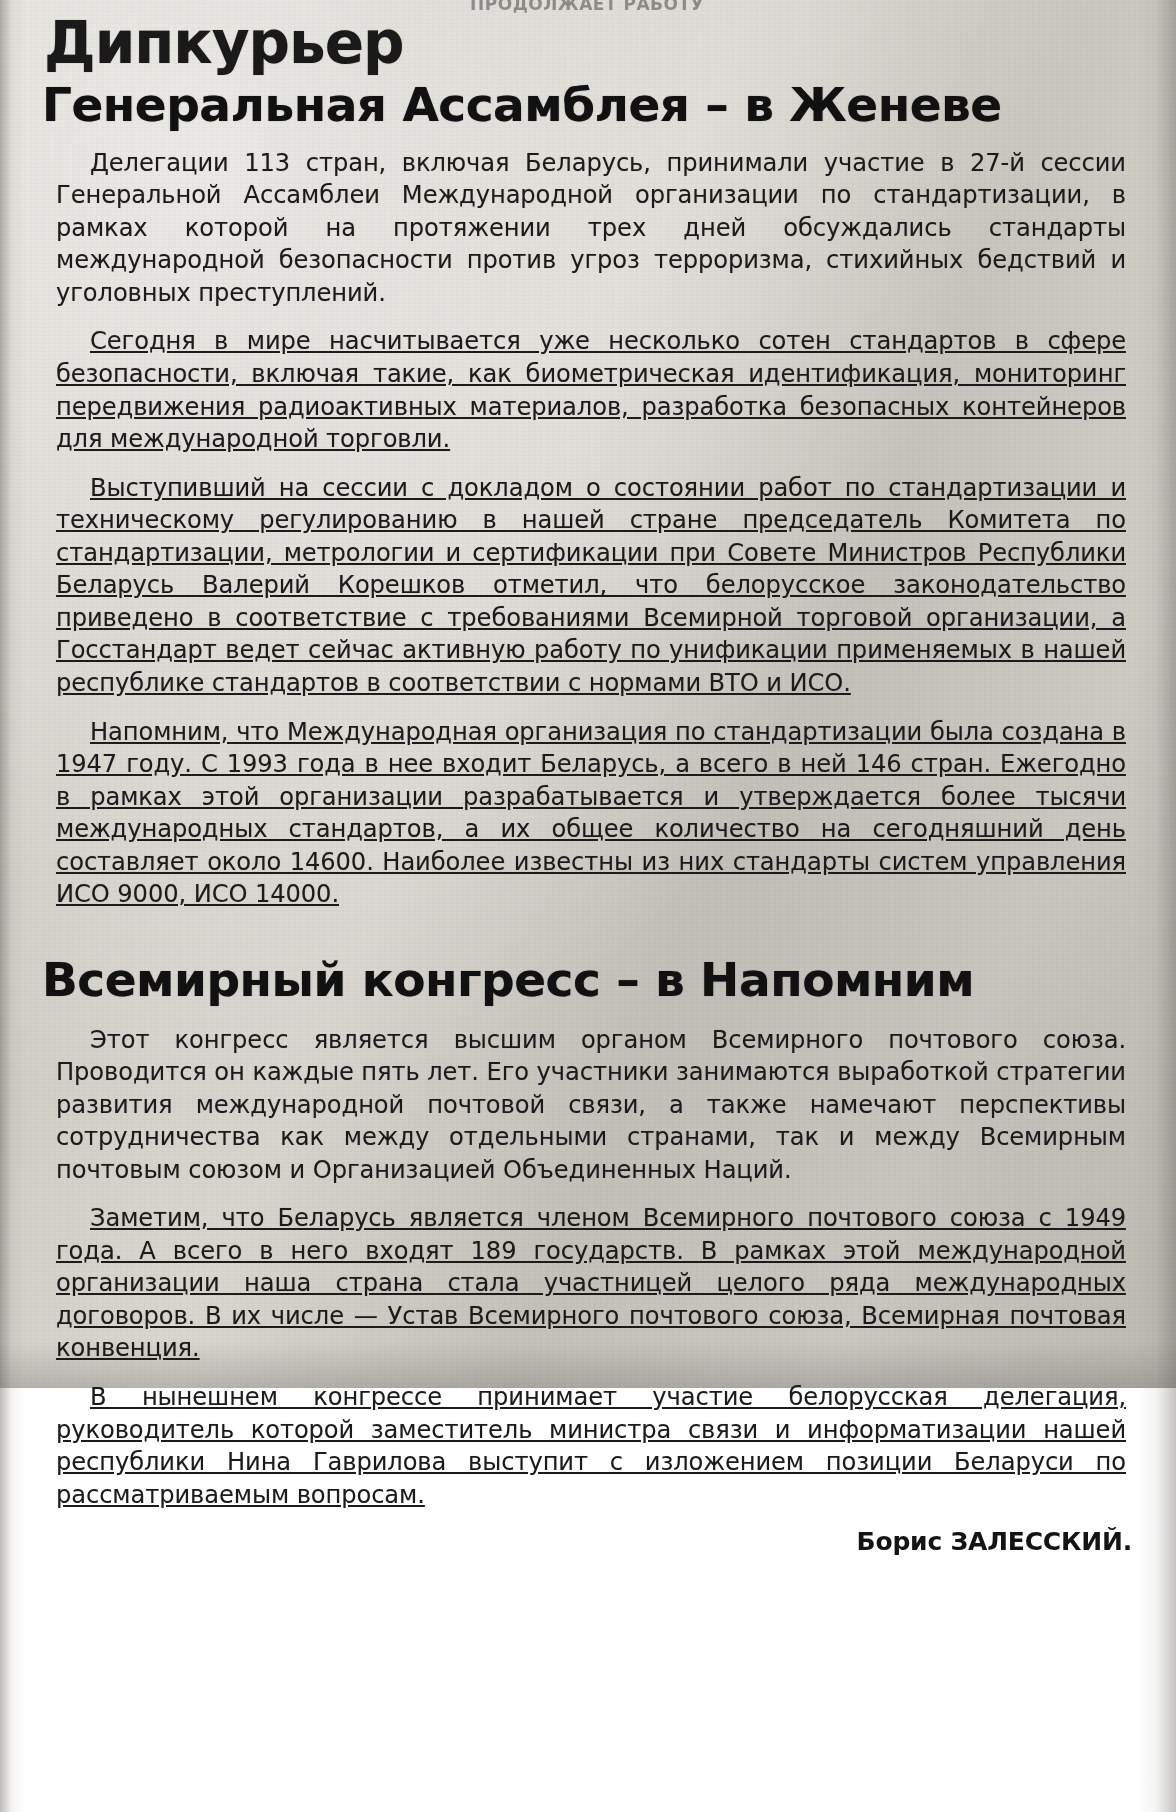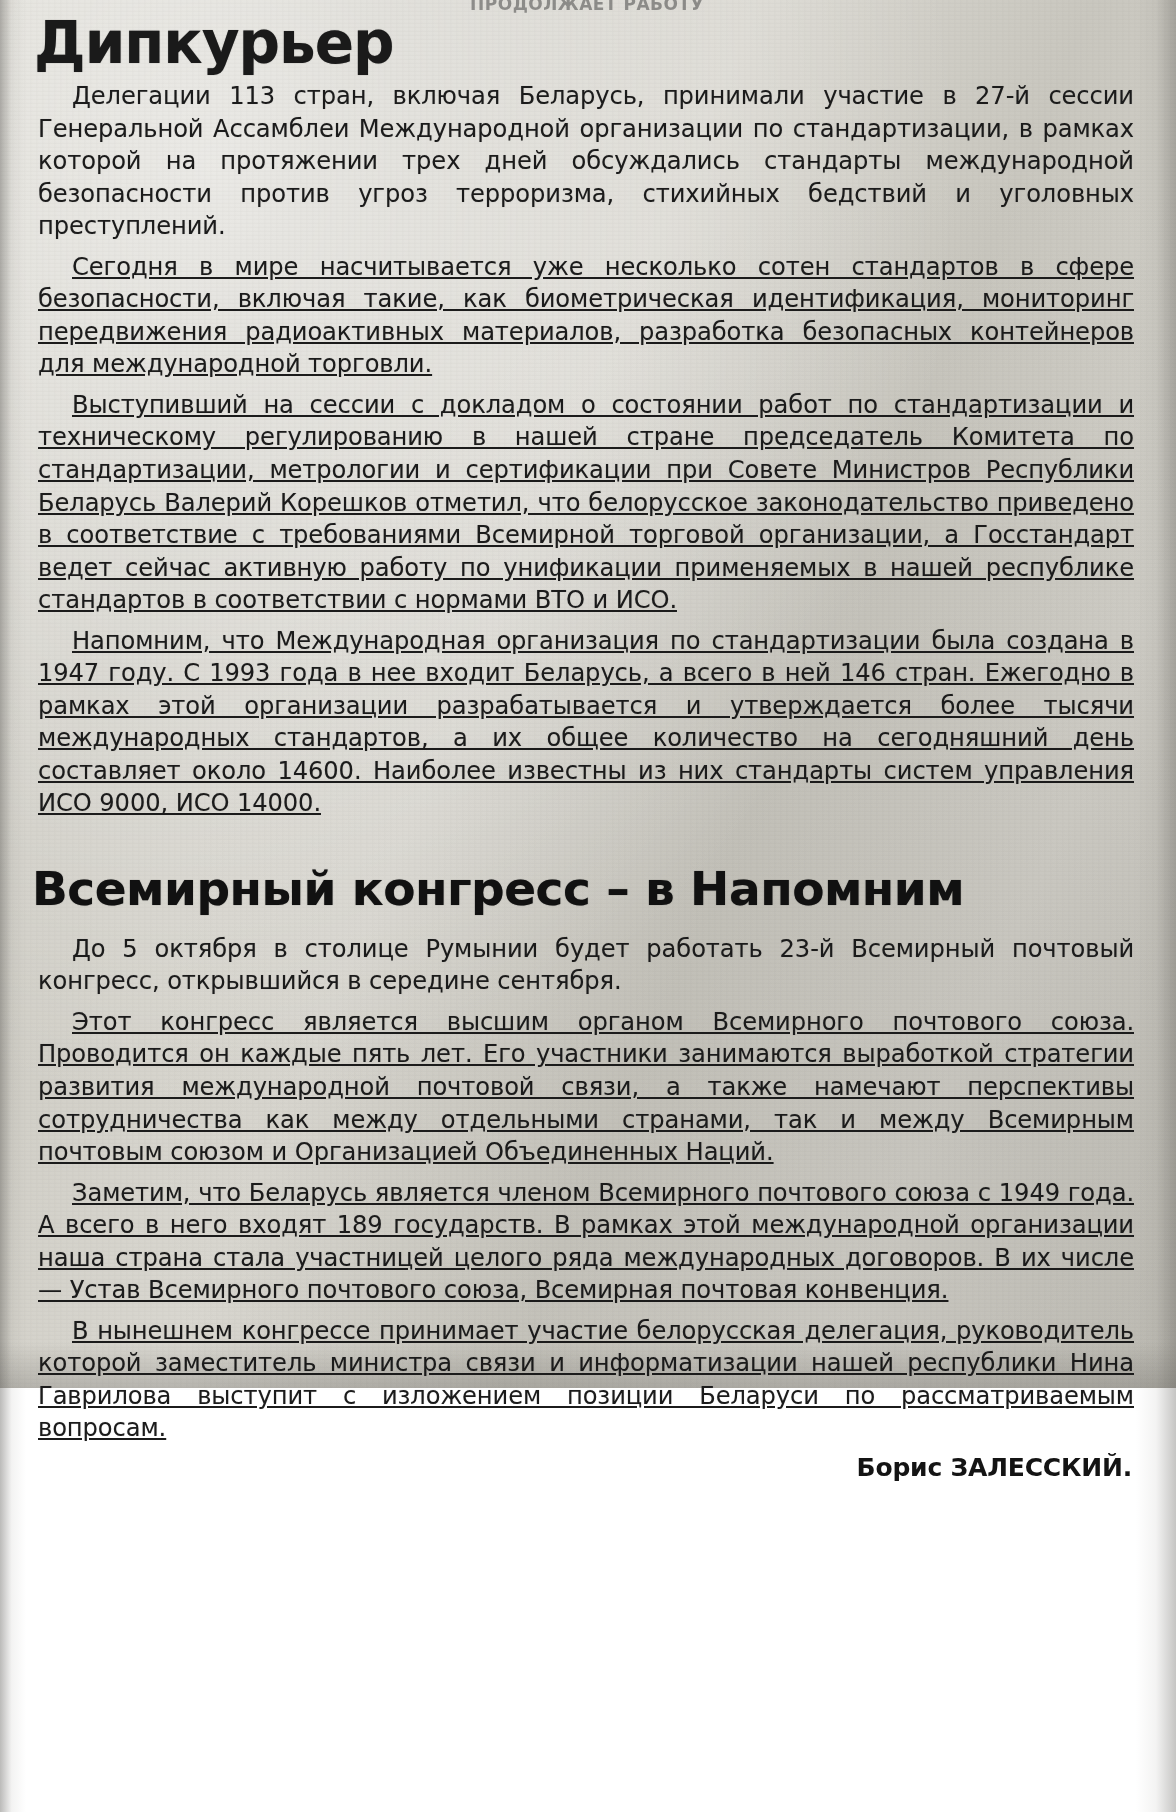--- a/index.html
+++ b/index.html
@@ -52,21 +52,21 @@
   .smudge-bottom {
     position: absolute;
     left: 0; bottom: 0; width: 1176px; height: 46px;
     background: linear-gradient(0deg, rgba(86,84,80,0.26) 0%, rgba(255,255,255,0) 100%);
     pointer-events: none;
   }
 
   .content {
     position: relative;
     z-index: 3;
-    padding: 0 34px 0 30px;
+    padding: 0 34px 0 40px;
   }
 
   
   .masthead {
     font-family: "DejaVu Sans", sans-serif;
     font-weight: 700;
     font-size: 58px;
     letter-spacing: -1px;
     color: #1a1a1a;
     line-height: 1.0;
@@ -107,21 +107,21 @@
     margin-top: 44px;
     margin-bottom: 18px;
     font-size: 47px;
   }
 
   p.body {
     font-family: "DejaVu Sans", sans-serif;
     font-size: 24.2px;
     line-height: 1.345;
     color: #1b1b1b;
-    margin: 8px;
+    margin: 16px;
     text-align: justify;
     text-indent: 34px;
     letter-spacing: -0.1px;
     text-shadow: 0 0 1px rgba(30,30,30,0.22);
   }
   p.body + p.body { margin-top: 0px; text-decoration: underline; }
 
   .signature {
     font-family: "DejaVu Sans", sans-serif;
     font-weight: 700;
@@ -147,29 +147,29 @@
 
   <div class="top-clip">
     <span>ПРОДОЛЖАЕТ РАБОТУ</span>
   </div>
 
   <div class="content">
 
     <div class="masthead">Дипкурьер</div>
 
     <div class="article">
+      <h1 class="headline">Генеральная Ассамблея – в Женеве</h1>
       <p class="body">Делегации 113 стран, включая Беларусь, принимали участие в 27-й сессии Генеральной Ассамблеи Международной организации по стандартизации, в рамках которой на протяжении трех дней обсуждались стандарты международной безопасности против угроз терроризма, стихийных бедствий и уголовных преступлений.</p>
       <p class="body">Сегодня в мире насчитывается уже несколько сотен стандартов в сфере безопасности, включая такие, как биометрическая идентификация, мониторинг передвижения радиоактивных материалов, разработка безопасных контейнеров для международной торговли.</p>
       <p class="body">Выступивший на сессии с докладом о состоянии работ по стандартизации и техническому регулированию в нашей стране председатель Комитета по стандартизации, метрологии и сертификации при Совете Министров Республики Беларусь Валерий Корешков отметил, что белорусское законодательство приведено в соответствие с требованиями Всемирной торговой организации, а Госстандарт ведет сейчас активную работу по унификации применяемых в нашей республике стандартов в соответствии с нормами ВТО и ИСО.</p>
       <p class="body">Напомним, что Международная организация по стандартизации была создана в 1947 году. С 1993 года в нее входит Беларусь, а всего в ней 146 стран. Ежегодно в рамках этой организации разрабатывается и утверждается более тысячи международных стандартов, а их общее количество на сегодняшний день составляет около 14600. Наиболее известны из них стандарты систем управления ИСО 9000, ИСО 14000.</p>
     </div>
 
     <div class="article">
       <h1 class="headline second">Всемирный конгресс – в Напомним</h1>
-      <p class="body">До 5 октября в столице Румынии будет работать 23-й Всемирный почтовый конгресс, открывшийся в середине сентября.</p>
       <p class="body">Этот конгресс является высшим органом Всемирного почтового союза. Проводится он каждые пять лет. Его участники занимаются выработкой стратегии развития международной почтовой связи, а также намечают перспективы сотрудничества как между отдельными странами, так и между Всемирным почтовым союзом и Организацией Объединенных Наций.</p>
       <p class="body">Заметим, что Беларусь является членом Всемирного почтового союза с 1949 года. А всего в него входят 189 государств. В рамках этой международной организации наша страна стала участницей целого ряда международных договоров. В их числе — Устав Всемирного почтового союза, Всемирная почтовая конвенция.</p>
       <p class="body">В нынешнем конгрессе принимает участие белорусская делегация, руководитель которой заместитель министра связи и информатизации нашей республики Нина Гаврилова выступит с изложением позиции Беларуси по рассматриваемым вопросам.</p>
     </div>
 
     <div class="signature">
       <span class="firstname">Борис</span>
       <span>ЗАЛЕССКИЙ.</span>
     </div>
 

